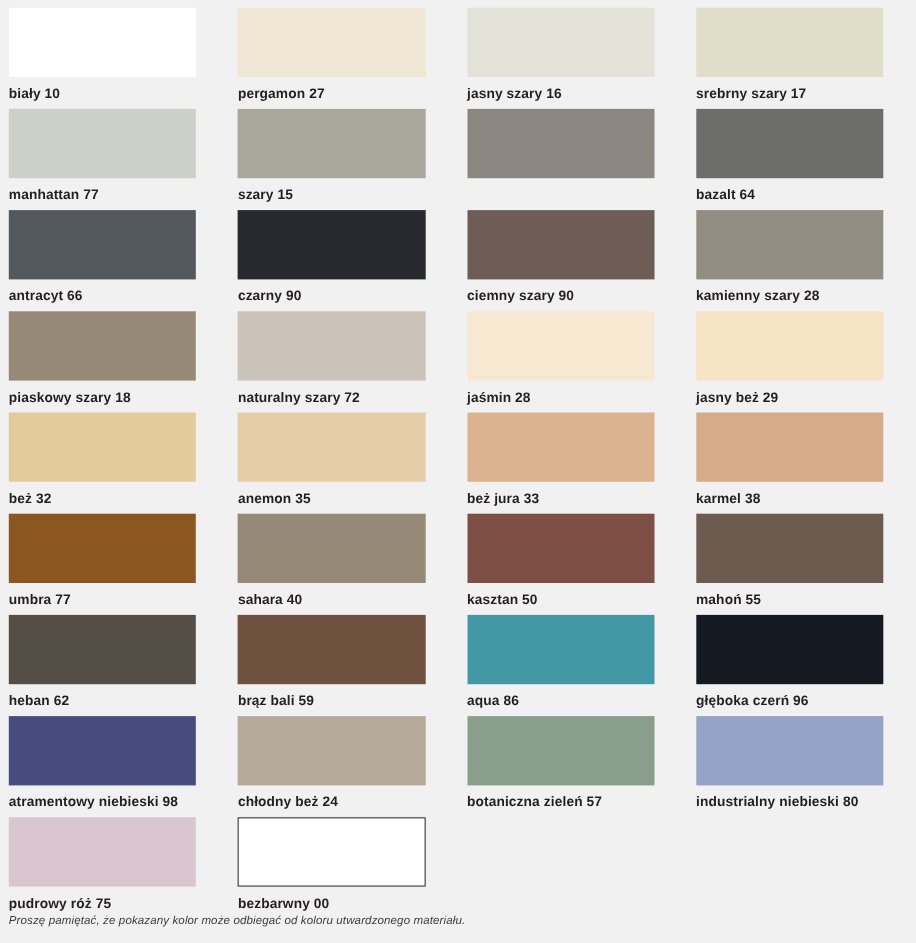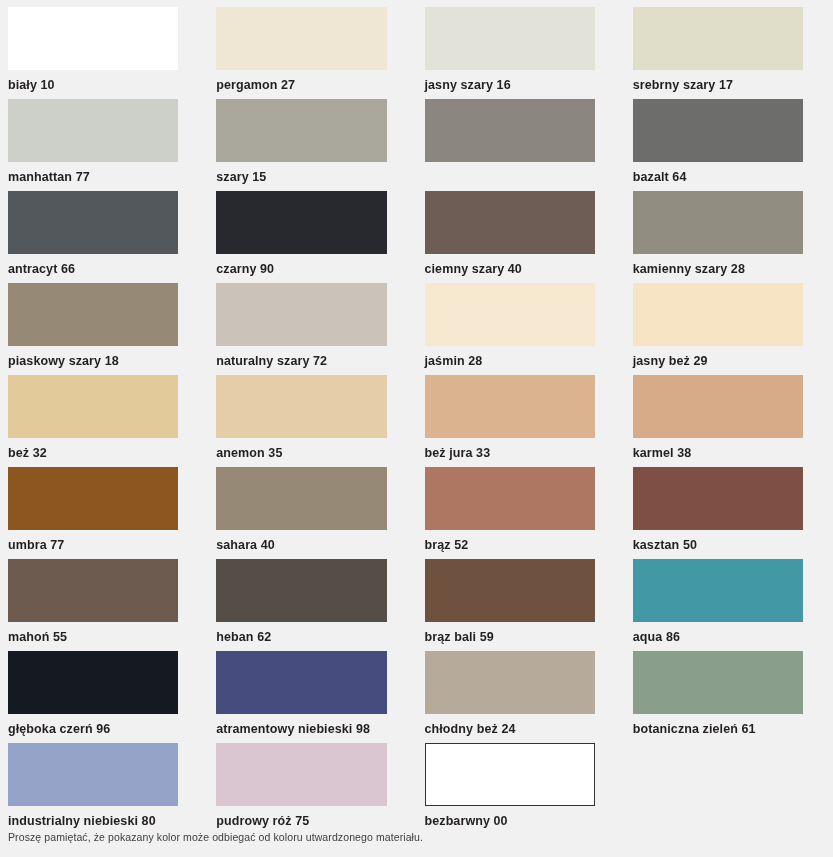--- a/index.html
+++ b/index.html
@@ -50,20 +50,21 @@
     padding-top: 8px;
     letter-spacing: 0.1px;
     color: #231f20;
     white-space: nowrap;
   }
   .footer-note {
     position: absolute;
     left: 8px;
     bottom: 14px;
     font-size: 10.5px;
+    font-style: italic;
     color: #3d3d3d;
     letter-spacing: 0.1px;
   }
 </style>
 </head>
 <body>
 
 <div id="palette-page">
 
   <div class="swatch-grid">
@@ -101,21 +102,21 @@
       <div class="swatch-cell">
         <span class="swatch-chip" style="background: rgb(83, 88, 92);"></span>
         <span class="swatch-label">antracyt 66</span>
       </div>
       <div class="swatch-cell">
         <span class="swatch-chip" style="background: rgb(39, 41, 46);"></span>
         <span class="swatch-label">czarny 90</span>
       </div>
       <div class="swatch-cell">
         <span class="swatch-chip" style="background: rgb(109, 93, 85);"></span>
-        <span class="swatch-label">ciemny szary 40</span>
+        <span class="swatch-label">ciemny szary 90</span>
       </div>
       <div class="swatch-cell">
         <span class="swatch-chip" style="background: rgb(145, 141, 128);"></span>
         <span class="swatch-label">kamienny szary 28</span>
       </div>
       <div class="swatch-cell">
         <span class="swatch-chip" style="background: rgb(150, 138, 119);"></span>
         <span class="swatch-label">piaskowy szary 18</span>
       </div>
       <div class="swatch-cell">
@@ -148,24 +149,20 @@
       </div>
       <div class="swatch-cell">
         <span class="swatch-chip" style="background: rgb(140, 86, 32);"></span>
         <span class="swatch-label">umbra 77</span>
       </div>
       <div class="swatch-cell">
         <span class="swatch-chip" style="background: rgb(150, 138, 118);"></span>
         <span class="swatch-label">sahara 40</span>
       </div>
       <div class="swatch-cell">
-        <span class="swatch-chip" style="background: rgb(174, 119, 97);"></span>
-        <span class="swatch-label">brąz 52</span>
-      </div>
-      <div class="swatch-cell">
         <span class="swatch-chip" style="background: rgb(125, 79, 69);"></span>
         <span class="swatch-label">kasztan 50</span>
       </div>
       <div class="swatch-cell">
         <span class="swatch-chip" style="background: rgb(109, 91, 80);"></span>
         <span class="swatch-label">mahoń 55</span>
       </div>
       <div class="swatch-cell">
         <span class="swatch-chip" style="background: rgb(85, 78, 70);"></span>
         <span class="swatch-label">heban 62</span>
@@ -185,21 +182,21 @@
       <div class="swatch-cell">
         <span class="swatch-chip" style="background: rgb(70, 76, 126);"></span>
         <span class="swatch-label">atramentowy niebieski 98</span>
       </div>
       <div class="swatch-cell">
         <span class="swatch-chip" style="background: rgb(182, 170, 154);"></span>
         <span class="swatch-label">chłodny beż 24</span>
       </div>
       <div class="swatch-cell">
         <span class="swatch-chip" style="background: rgb(138, 158, 140);"></span>
-        <span class="swatch-label">botaniczna zieleń 61</span>
+        <span class="swatch-label">botaniczna zieleń 57</span>
       </div>
       <div class="swatch-cell">
         <span class="swatch-chip" style="background: rgb(148, 163, 199);"></span>
         <span class="swatch-label">industrialny niebieski 80</span>
       </div>
       <div class="swatch-cell">
         <span class="swatch-chip" style="background: rgb(217, 198, 209);"></span>
         <span class="swatch-label">pudrowy róż 75</span>
       </div>
       <div class="swatch-cell">

